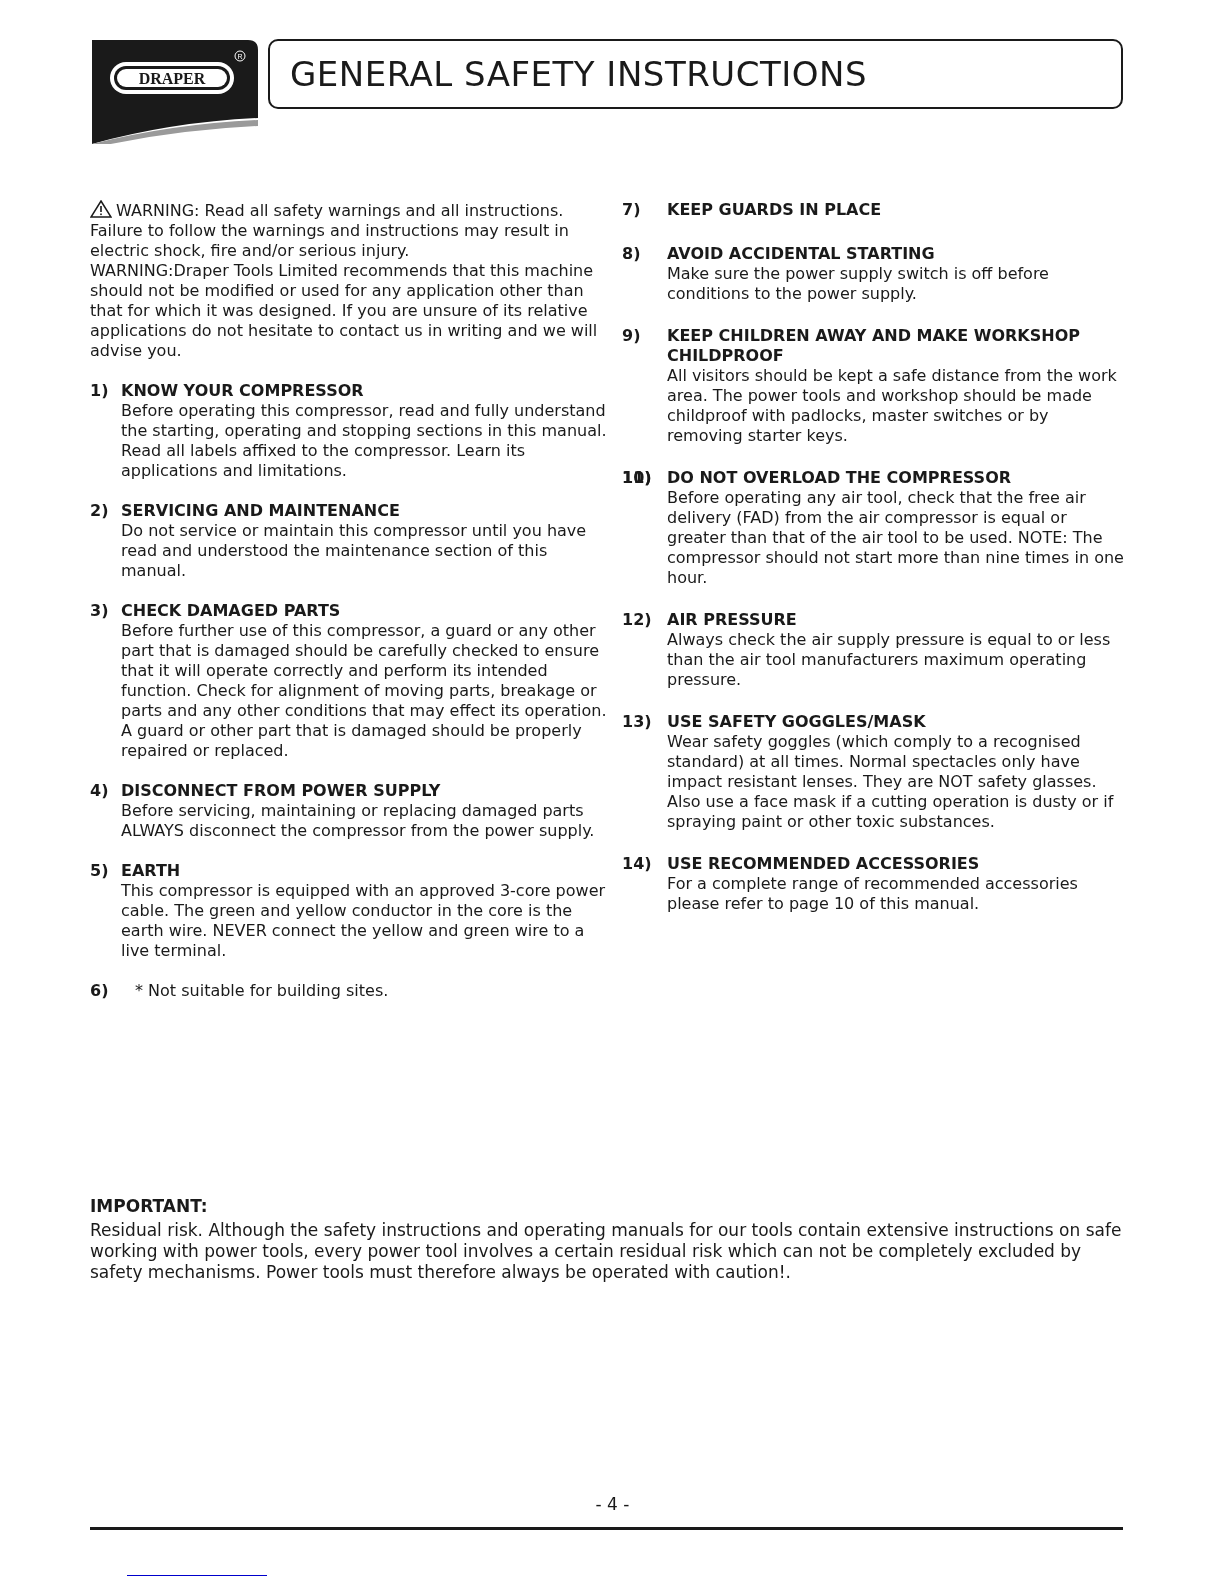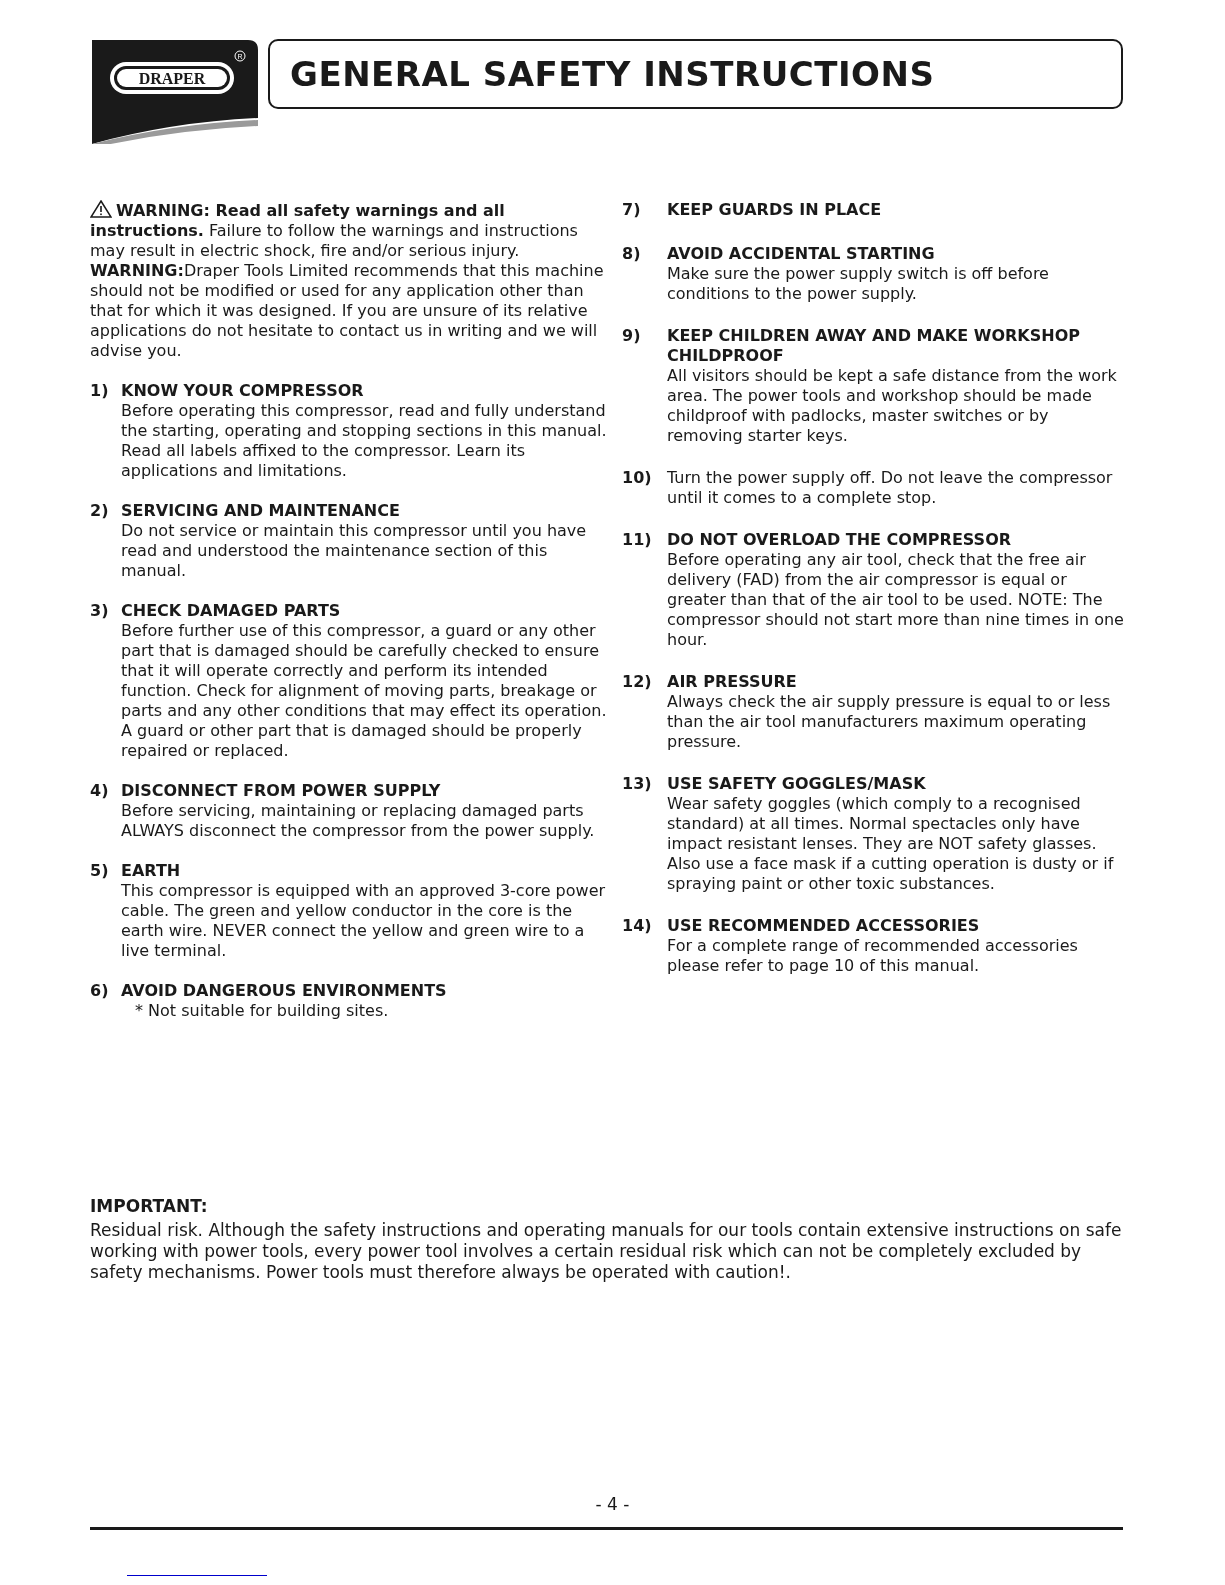--- a/index.html
+++ b/index.html
@@ -2,27 +2,27 @@
 <html><head>
 <meta charset="utf-8">
 <style>
   html, body { margin: 0; padding: 0; background: #ffffff; }
   body { width: 1225px; height: 1585px; position: relative; overflow: hidden;
          font-family: "DejaVu Sans", "Liberation Sans", sans-serif; color: #1a1a1a; }
   .logo-block { position: absolute; left: 92px; top: 40px; width: 188px; height: 104px; }
   .logo-block svg { display: block; }
   .title-box { position: absolute; left: 268px; top: 39px; width: 855px; height: 70px;
                border: 2px solid #1a1a1a; border-radius: 10px; box-sizing: border-box; }
-  .title-text { position: absolute; left: 20px; top: 13px; font-size: 34px; font-weight: bold;
+  .title-text { position: absolute; left: 20px; top: 13px; font-size: 34px; font-weight: normal;
                 letter-spacing: 0.5px; color: #1a1a1a; white-space: nowrap; }
   .col { position: absolute; font-size: 16px; line-height: 20px; }
   .col-left { left: 90px; top: 200px; width: 520px; }
   .col-right { left: 622px; top: 200px; width: 505px; }
   .intro p { margin: 0; }
-  .intro b { font-weight: bold; }
+  .intro b { font-weight: normal; }
   .warn-icon { display: inline-block; width: 22px; height: 18px; vertical-align: -2px; margin-right: 4px; }
   .item { position: relative; padding-left: 31px; }
   .item .num { position: absolute; left: 0; top: 0; font-weight: bold; }
   .item .head { font-weight: bold; display: block; }
   .item .body { display: block; }
   .col-right .item { padding-left: 45px; }
   .important { position: absolute; left: 90px; top: 1196px; width: 1040px; font-size: 17px; line-height: 21px; }
   .important .label { font-weight: bold; display: block; margin-bottom: 3px; }
   .page-num { position: absolute; left: 0; width: 1225px; top: 1494px; text-align: center; font-size: 17px; }
   .footer-rule { position: absolute; left: 90px; top: 1527px; width: 1033px; height: 3px; background: #1a1a1a; }
@@ -82,21 +82,20 @@
     <span class="head">DISCONNECT FROM POWER SUPPLY</span>
     <span class="body">Before servicing, maintaining or replacing damaged parts ALWAYS disconnect the compressor from the power supply.</span>
   </div>
   <div class="item" style="margin-top:20px">
     <span class="num">5)</span>
     <span class="head">EARTH</span>
     <span class="body">This compressor is equipped with an approved 3-core power cable. The green and yellow conductor in the core is the earth wire. NEVER connect the yellow and green wire to a live terminal.</span>
   </div>
   <div class="item" style="margin-top:20px">
     <span class="num">6)</span>
-    <span class="head">AVOID DANGEROUS ENVIRONMENTS</span>
     <span class="body" style="padding-left:14px">* Not suitable for building sites.</span>
   </div>
 </div>
 
 <div class="col col-right">
   <div class="item">
     <span class="num">7)</span>
     <span class="head">KEEP GUARDS IN PLACE</span>
   </div>
   <div class="item" style="margin-top:24px">
@@ -104,21 +103,20 @@
     <span class="head">AVOID ACCIDENTAL STARTING</span>
     <span class="body">Make sure the power supply switch is off before conditions to the power supply.</span>
   </div>
   <div class="item" style="margin-top:22px">
     <span class="num">9)</span>
     <span class="head">KEEP CHILDREN AWAY AND MAKE WORKSHOP CHILDPROOF</span>
     <span class="body">All visitors should be kept a safe distance from the work area. The power tools and workshop should be made childproof with padlocks, master switches or by removing starter keys.</span>
   </div>
   <div class="item" style="margin-top:22px">
     <span class="num">10)</span>
-    <span class="body">Turn the power supply off. Do not leave the compressor until it comes to a complete stop.</span>
   </div>
   <div class="item" style="margin-top:22px">
     <span class="num">11)</span>
     <span class="head">DO NOT OVERLOAD THE COMPRESSOR</span>
     <span class="body">Before operating any air tool, check that the free air delivery (FAD) from the air compressor is equal or greater than that of the air tool to be used. NOTE: The compressor should not start more than nine times in one hour.</span>
   </div>
   <div class="item" style="margin-top:22px">
     <span class="num">12)</span>
     <span class="head">AIR PRESSURE</span>
     <span class="body">Always check the air supply pressure is equal to or less than the air tool manufacturers maximum operating pressure.</span>

